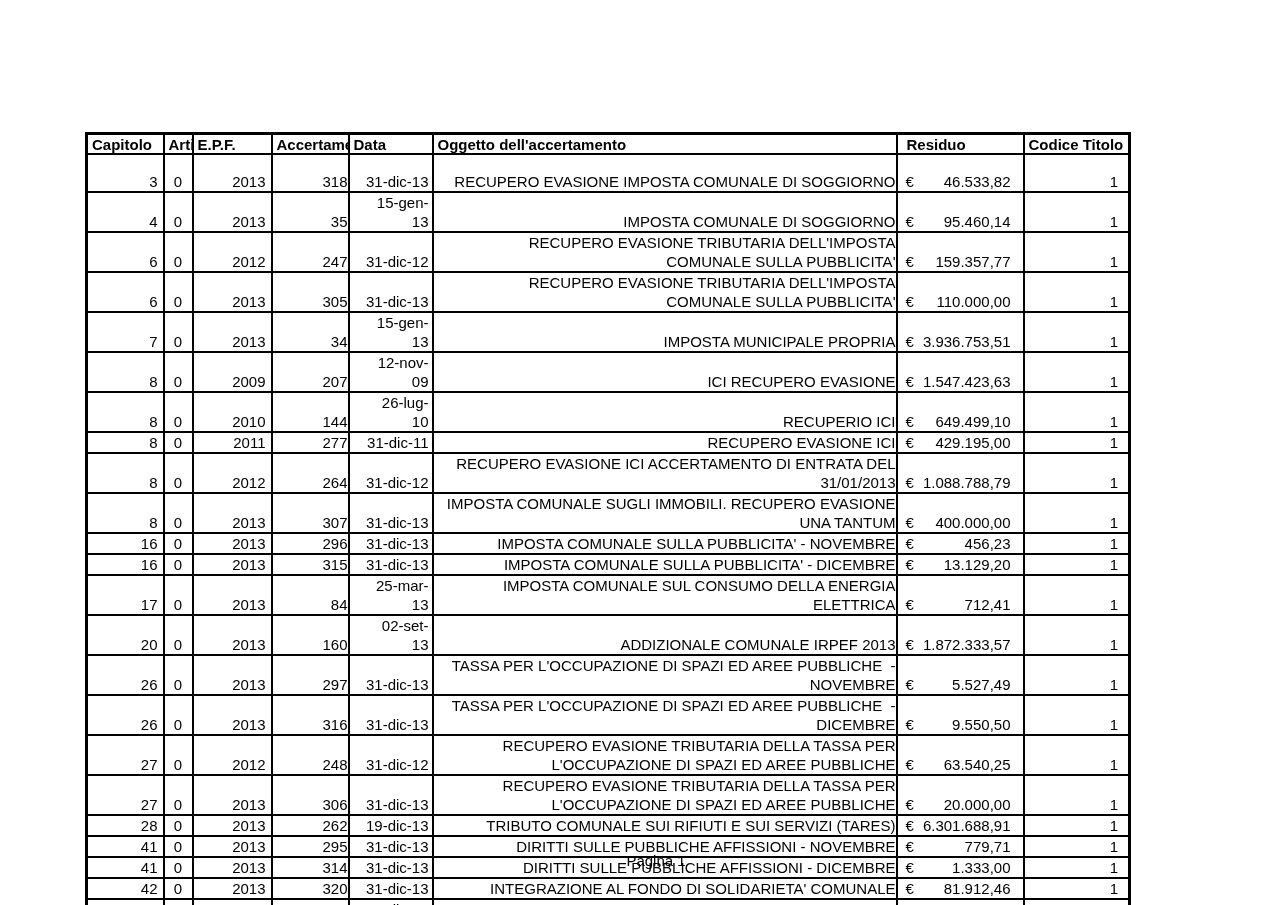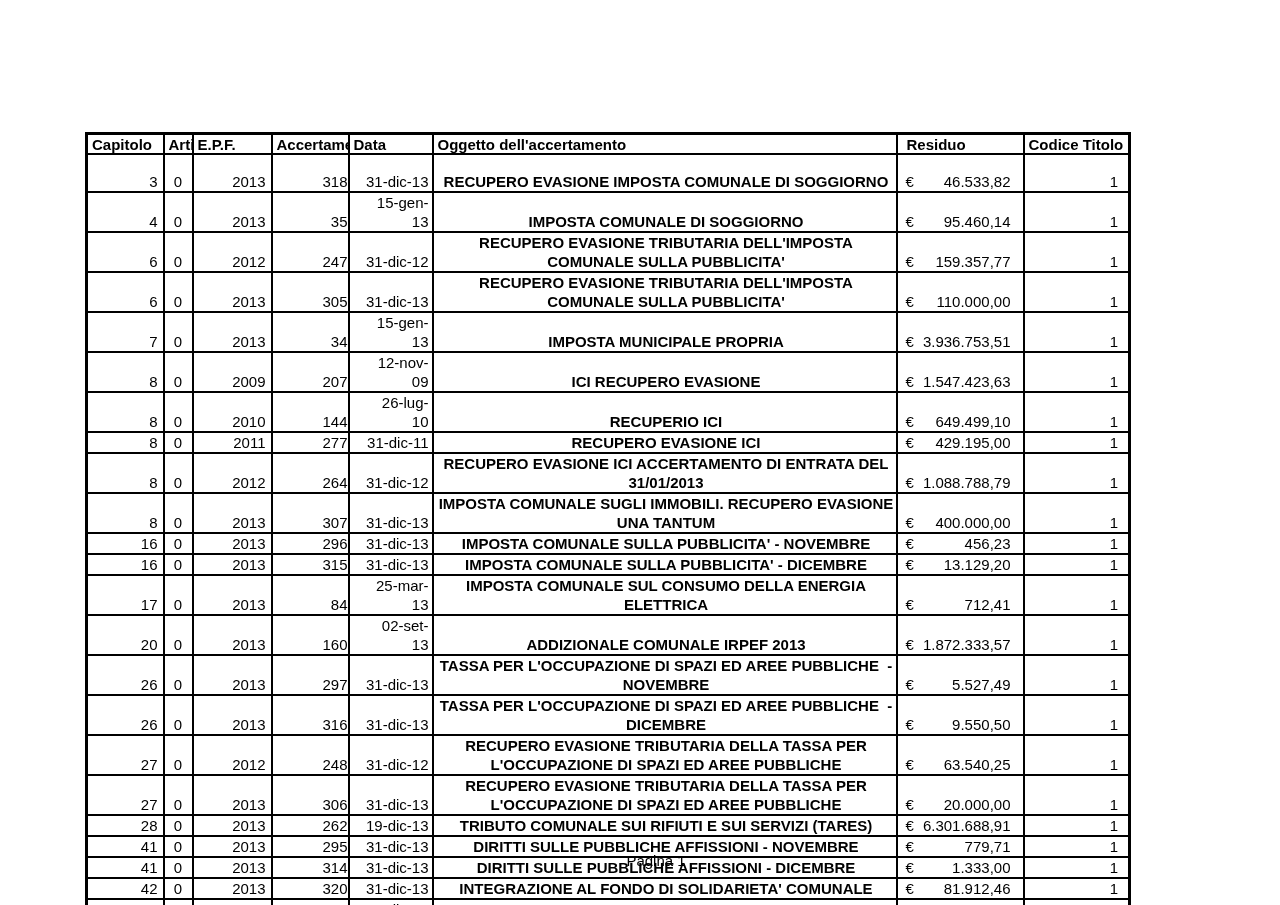--- a/index.html
+++ b/index.html
@@ -46,21 +46,21 @@
     overflow: hidden;
     line-height: 17px;
     padding: 0 1px 0 4px;
   }
   .acc-table th.h-residuo .clip { padding-left: 9px; }
   .acc-table th.h-codice  .clip { }
   td.c-num    { text-align: right; padding-right: 5px; }
   td.c-art    { text-align: center; }
   td.c-acc    { text-align: right; padding-right: 0; }
   td.c-date   { text-align: right; padding-right: 3px; padding-left: 16px; }
-  td.c-ogg    { white-space: pre; text-align: center; padding-left: 3px; font-weight: bold; }
+  td.c-ogg    { white-space: pre; text-align: right; padding-left: 3px; }
   td.c-cod    { text-align: right; padding-right: 10px; }
   td.c-res    { padding: 0; }
   .res-inner {
     display: flex;
     justify-content: space-between;
     padding: 0 12px 0 8px;
   }
   .page-footer {
     position: absolute;
     left: 16px;

